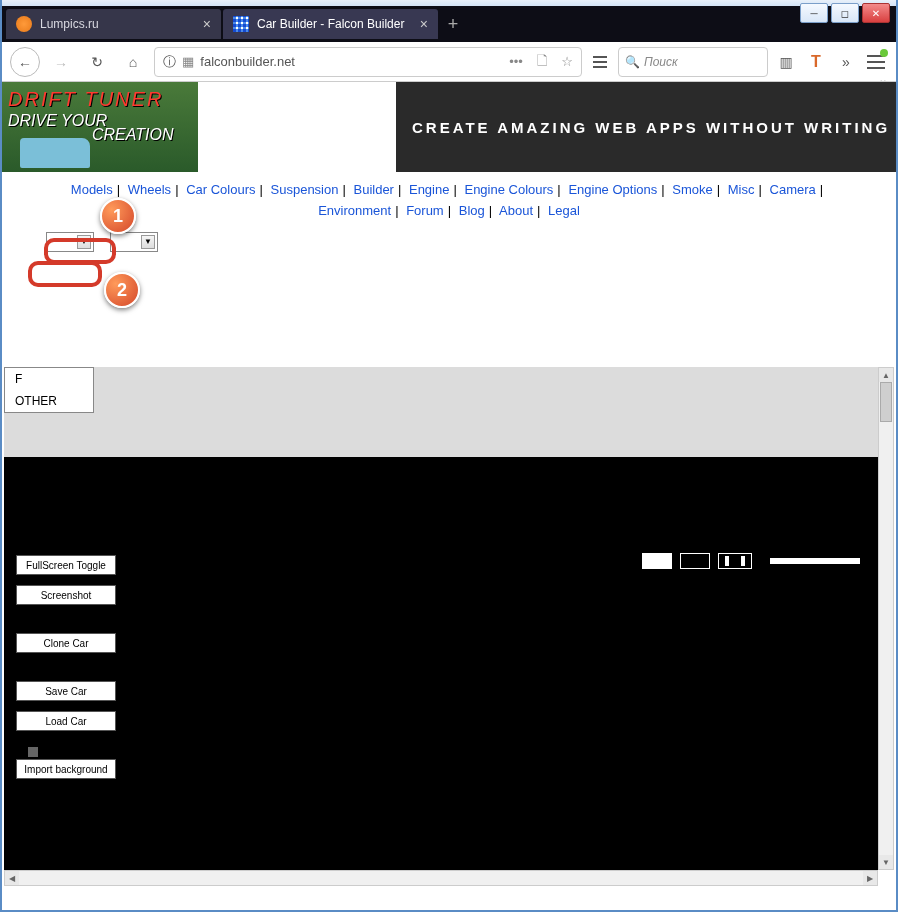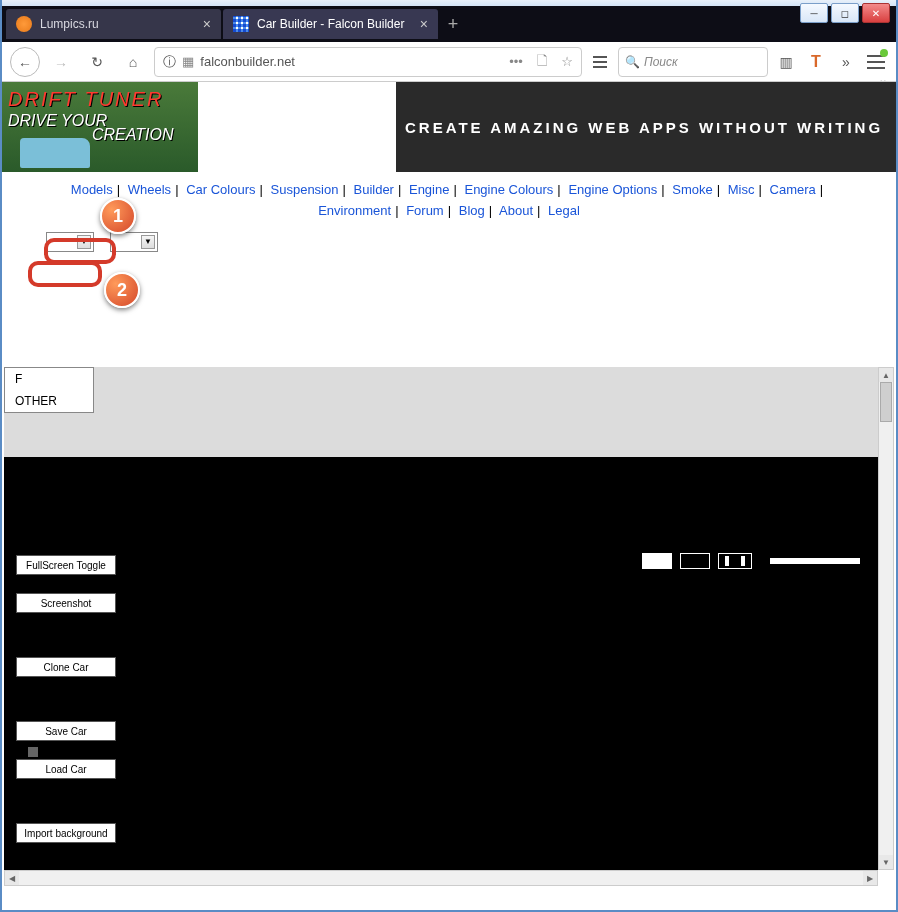--- a/index.html
+++ b/index.html
@@ -25,32 +25,32 @@
 .url-input .dots{margin-left:auto;color:#888}
 .search-box{width:150px;height:30px;border:1px solid #ccc;border-radius:4px;display:flex;align-items:center;padding:0 6px;font-size:12px;color:#888;gap:4px}
 .tool-ico{width:24px;height:24px;display:flex;align-items:center;justify-content:center;color:#555;font-size:14px;cursor:pointer}
 .page{position:relative;height:calc(100% - 104px);overflow:hidden}
 .top-row{display:flex;height:90px}
 .logo-box{width:196px;height:90px;background:linear-gradient(#4a7a3a,#2a5a2a);position:relative;overflow:hidden;color:#fff;font-family:Impact,Arial;font-style:italic}
 .logo-box .l1{position:absolute;top:6px;left:6px;font-size:20px;letter-spacing:2px;color:#ff3b2f;text-shadow:1px 1px #000}
 .logo-box .l2{position:absolute;top:30px;left:6px;font-size:16px;color:#fff;text-shadow:1px 1px #000}
 .logo-box .l3{position:absolute;top:44px;left:90px;font-size:16px;color:#fff;text-shadow:1px 1px #000}
 .logo-box .car{position:absolute;bottom:4px;left:18px;width:70px;height:30px;background:#7bbfd8;border-radius:4px 8px 2px 2px}
-.ad-box{margin-left:auto;width:500px;height:90px;background:#2a2a2a;color:#fff;display:flex;align-items:center;padding-left:9px;font-size:15px;letter-spacing:3px;font-weight:bold;overflow:hidden;white-space:nowrap}
+.ad-box{margin-left:auto;width:500px;height:90px;background:#2a2a2a;color:#fff;display:flex;align-items:center;padding-left:16px;font-size:15px;letter-spacing:3px;font-weight:bold;overflow:hidden;white-space:nowrap}
 .nav-links{text-align:center;padding:8px 4px;font-size:13px;color:#333;line-height:1.6}
 .nav-links a{color:#1a55d8;cursor:pointer}
 .nav-links .sep{color:#000;margin:0 4px}
 .selects-row{height:24px;display:flex;align-items:center;padding-left:44px;gap:16px}
 .sel{width:48px;height:20px;border:1px solid #888;background:#fff;position:relative;cursor:pointer}
 .sel .arrow{position:absolute;right:2px;top:2px;width:14px;height:14px;background:linear-gradient(#f5f5f5,#ddd);border:1px solid #999;display:flex;align-items:center;justify-content:center;font-size:8px}
 .dropdown{position:absolute;left:2px;top:285px;width:90px;background:#fff;border:1px solid #888;font-size:12px;z-index:5}
 .dropdown div{padding:4px 10px;cursor:pointer}
 .app-area{position:absolute;left:2px;right:18px;top:285px;bottom:18px;background:#dcdcdc}
 .canvas-black{position:absolute;left:0;right:0;top:90px;bottom:0;background:#000}
-.side-buttons{position:absolute;left:12px;top:98px;display:flex;flex-direction:column;gap:18px}
+.side-buttons{position:absolute;left:12px;top:98px;display:flex;flex-direction:column;gap:10px}
 .side-buttons button{width:100px;height:20px;background:#fff;border:1px solid #555;font-size:10px;cursor:pointer}
 .side-buttons .spacer{height:8px}
 .car-icons{position:absolute;right:18px;top:96px;display:flex;gap:8px;align-items:center}
 .car-ico{width:30px;height:16px;border:1px solid #fff}
 .slider-bar{width:90px;height:6px;background:#fff;margin-left:10px}
 .small-sq{position:absolute;left:24px;top:290px;width:10px;height:10px;background:#666}
 .vscroll{position:absolute;right:2px;top:285px;bottom:18px;width:16px;background:#f0f0f0;border:1px solid #ccc}
 .vscroll .thumb{position:absolute;top:14px;left:1px;right:1px;height:40px;background:#cfcfcf;border:1px solid #aaa}
 .vscroll .arr{position:absolute;left:0;right:0;height:14px;background:#e8e8e8;display:flex;align-items:center;justify-content:center;font-size:8px;color:#666}
 .hscroll{position:absolute;left:2px;right:18px;bottom:2px;height:16px;background:#f0f0f0;border:1px solid #ccc}

